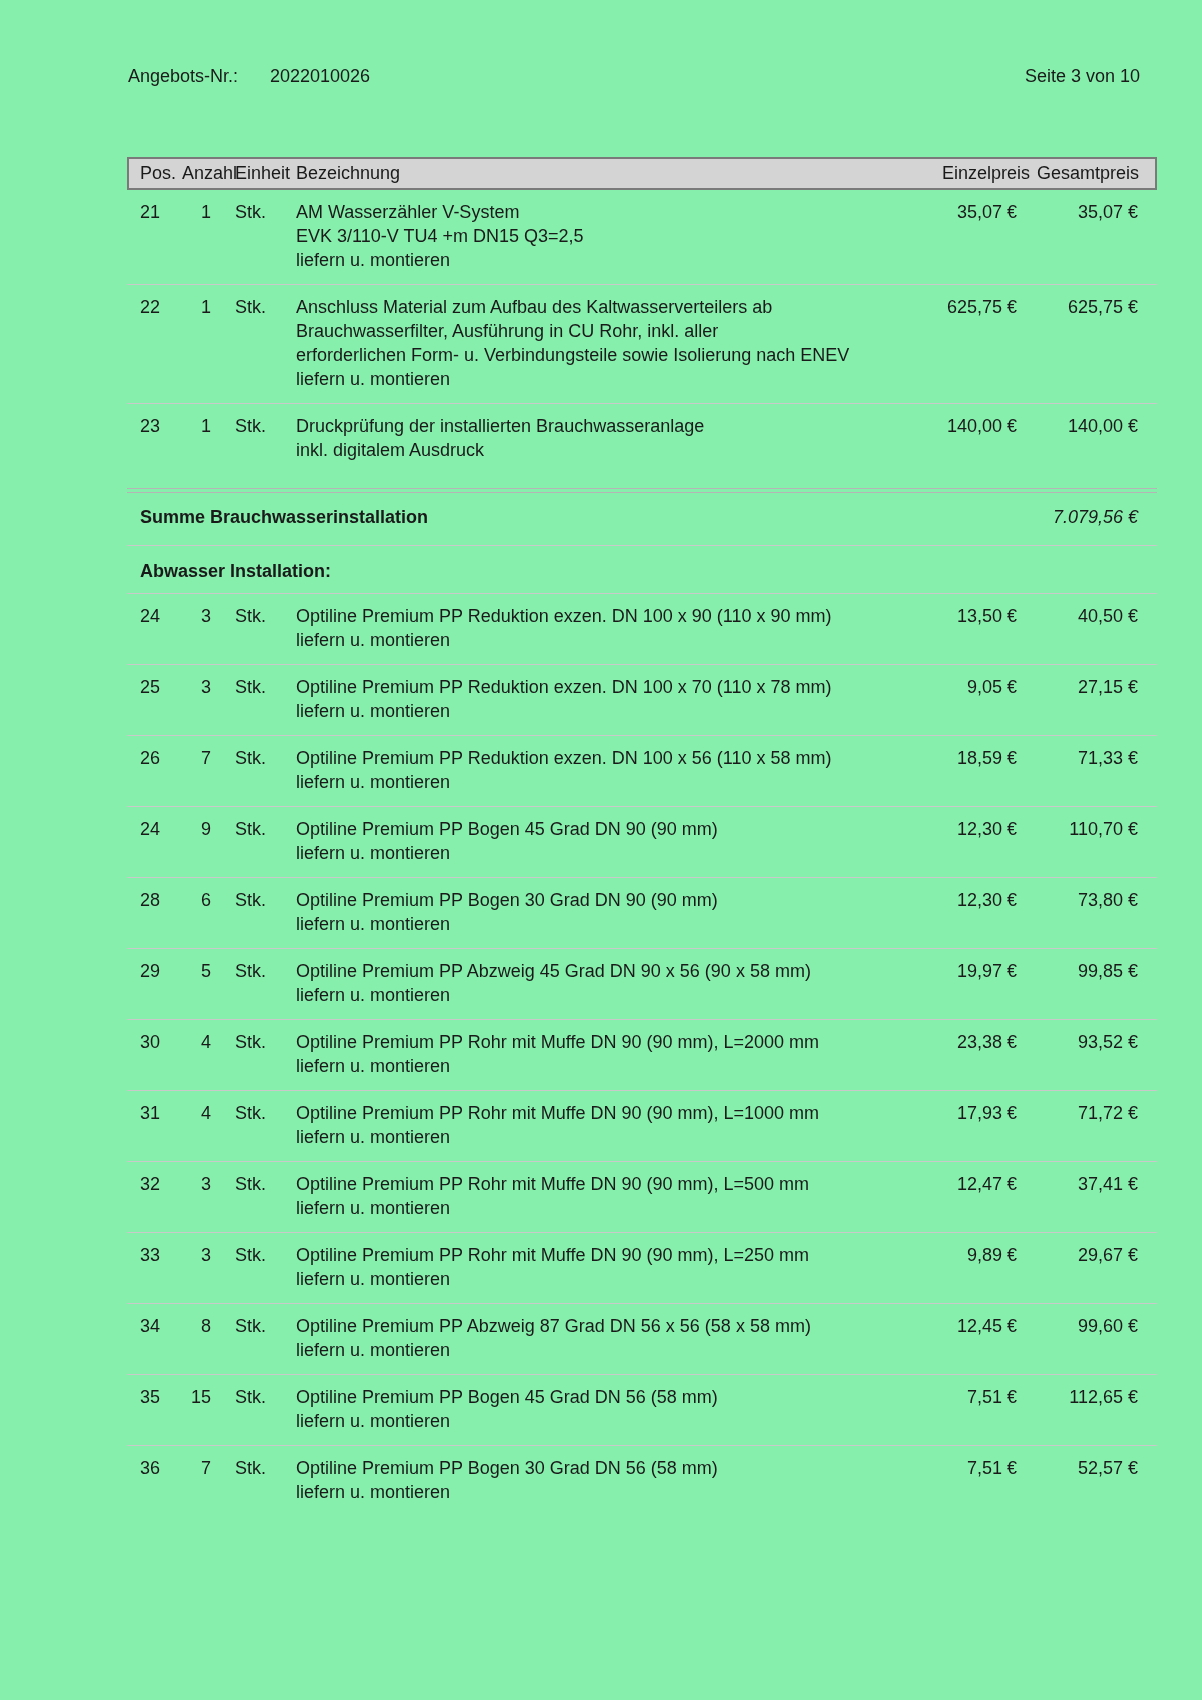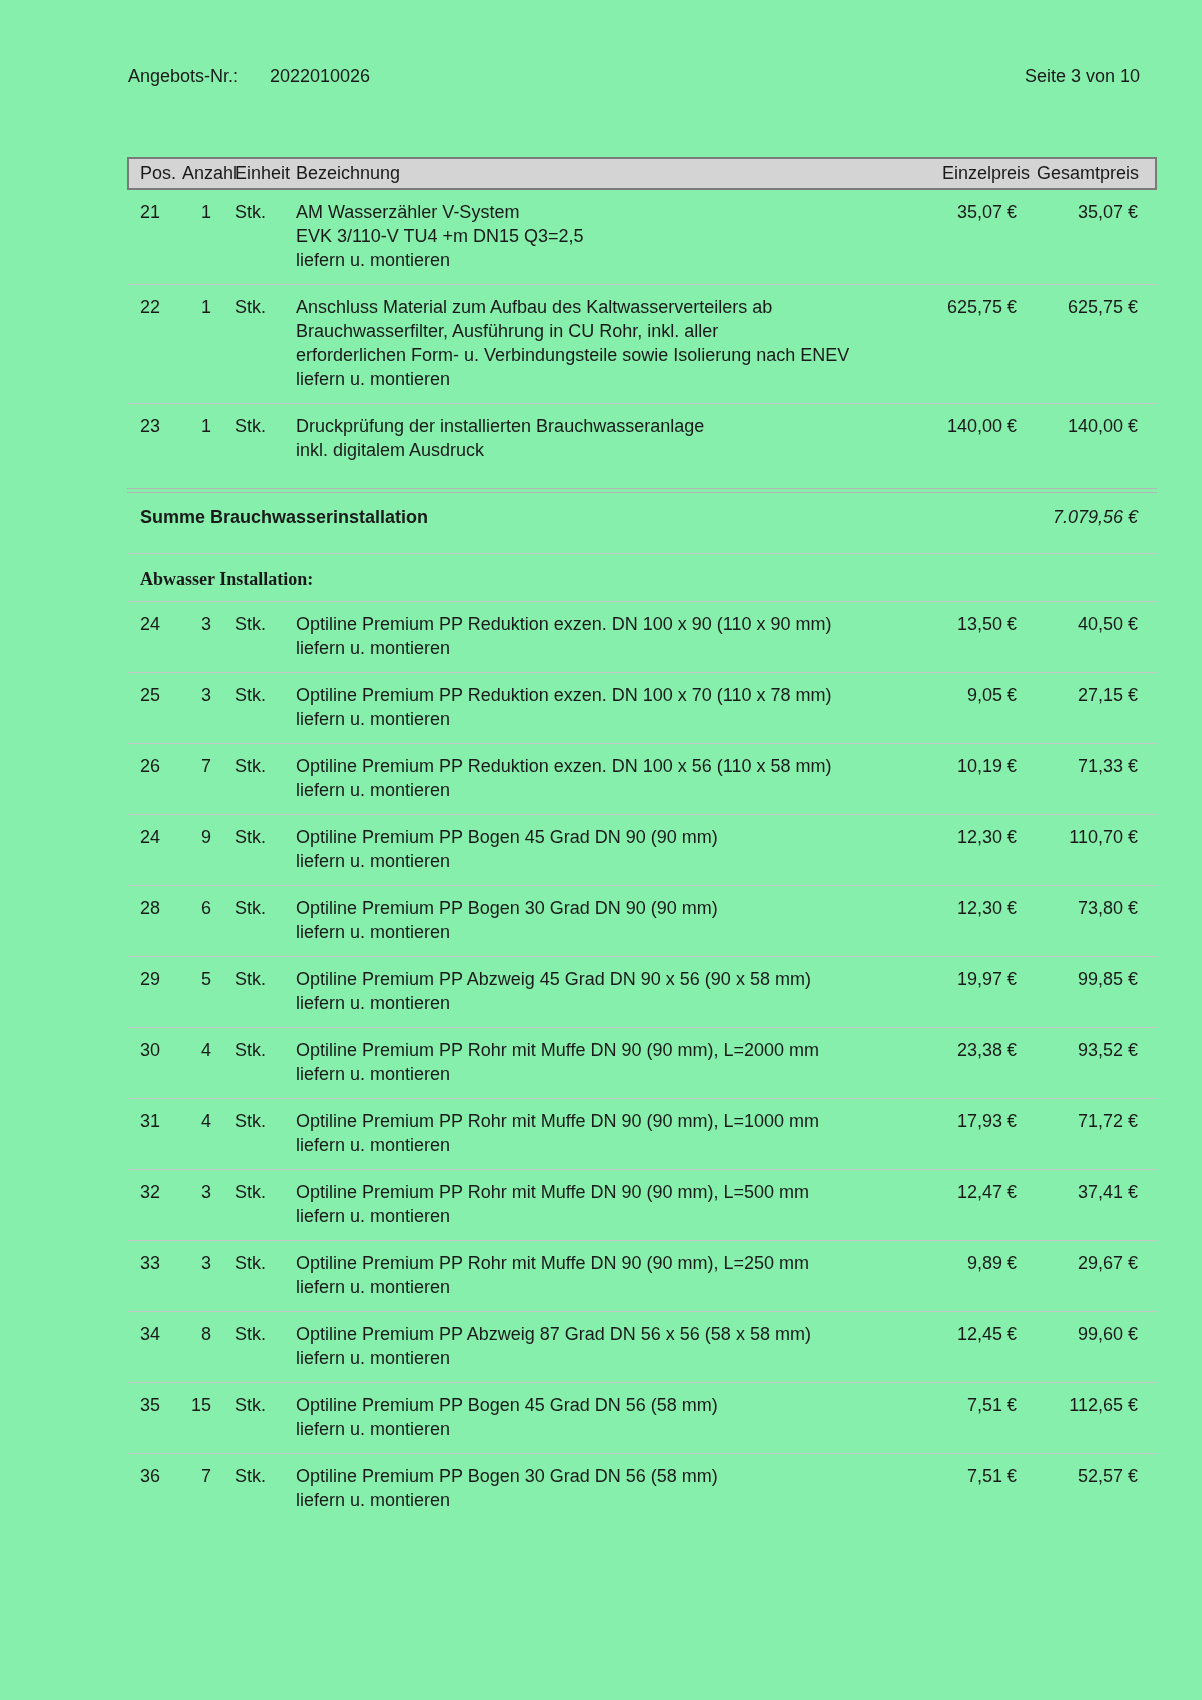--- a/index.html
+++ b/index.html
@@ -55,33 +55,32 @@
 
   .dblline {
     height:3px;
     border-top:1px solid #b5b5b5;
     border-bottom:1px solid #b5b5b5;
     margin-top:14px;
   }
   .summary-row {
     display:grid;
     grid-template-columns:1fr 220px;
-    padding:12px 19px 24px 0;
+    padding:12px 19px 16px 0;
     line-height:24px;
     border-bottom:1px solid #c9c9c9;
   }
   .summary-row .s-label { font-weight:bold; padding-left:13px; }
   .summary-row .s-value { font-style:italic; text-align:right; white-space:nowrap; }
 
   .section-row {
     padding:13px 0 10px 13px;
     line-height:24px;
     font-weight:bold;
     border-bottom:1px solid #c9c9c9;
-    font-family:Liberation Serif, serif;
   }
 </style>
 </head>
 <body>
 
 <div class="page">
 
   <div class="doc-header">
     <span class="lbl">Angebots-Nr.:</span>
     <span>2022010026</span>
@@ -160,21 +159,21 @@
       <span class="c-up">9,05 €</span>
       <span class="c-tp">27,15 €</span>
     </div>
 
     <div class="trow">
       <span class="c-pos">26</span>
       <span class="c-qty">7</span>
       <span class="c-unit">Stk.</span>
       <span class="c-desc">Optiline Premium PP Reduktion exzen. DN 100 x 56 (110 x 58 mm)
 liefern u. montieren</span>
-      <span class="c-up">10,19 €</span>
+      <span class="c-up">18,59 €</span>
       <span class="c-tp">71,33 €</span>
     </div>
 
     <div class="trow">
       <span class="c-pos">24</span>
       <span class="c-qty">9</span>
       <span class="c-unit">Stk.</span>
       <span class="c-desc">Optiline Premium PP Bogen 45 Grad DN 90 (90 mm)
 liefern u. montieren</span>
       <span class="c-up">12,30 €</span>

